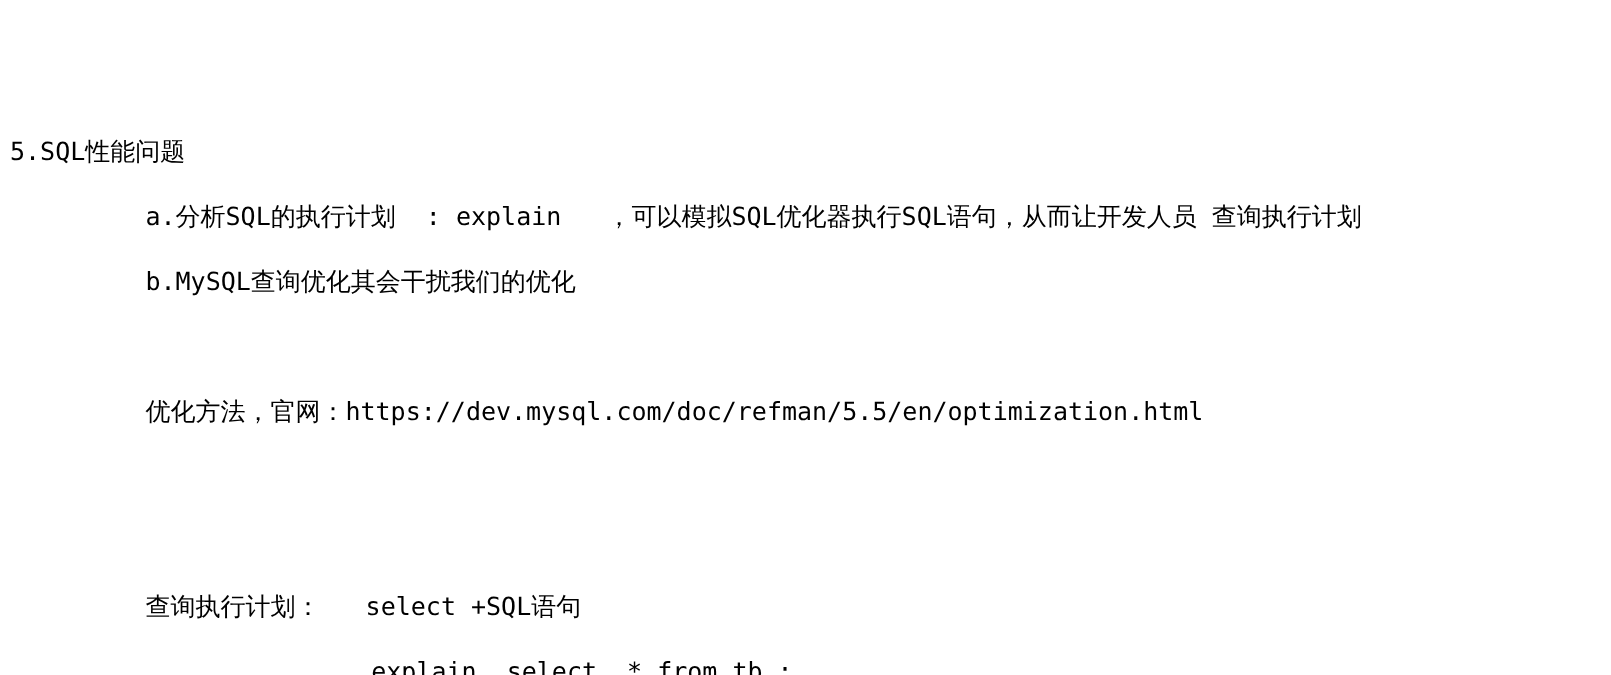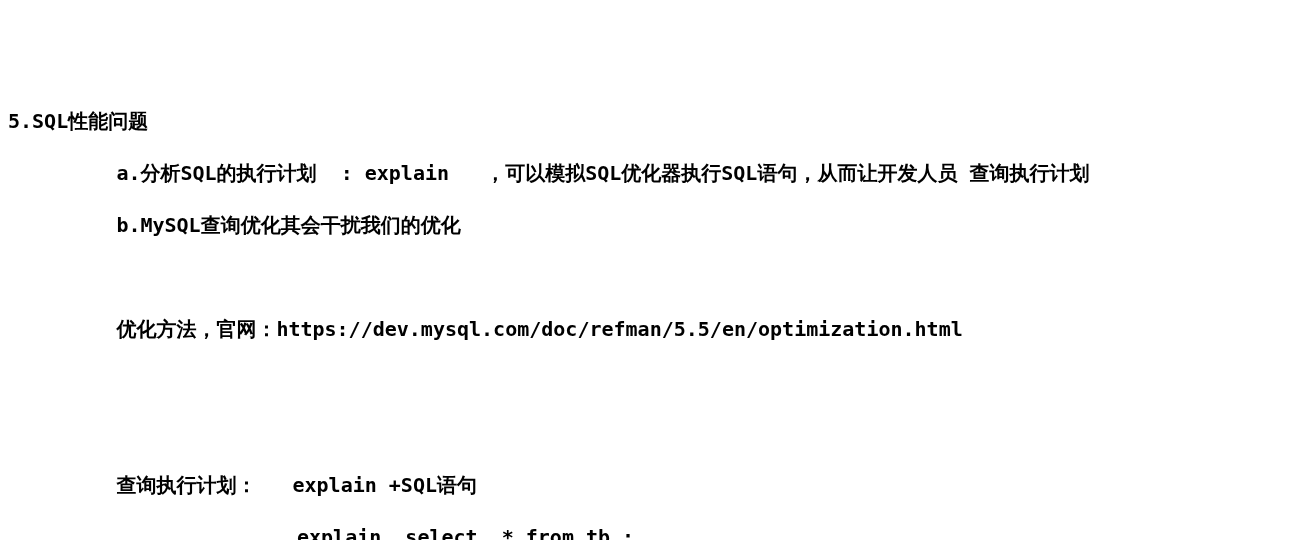--- a/index.html
+++ b/index.html
@@ -1,15 +1,15 @@
 <!DOCTYPE html>
 <html><head>
   <meta charset="utf-8">
   <style>
-    * { margin: 0; padding: 0; box-sizing: border-box; font-weight: bold; }
+    * { margin: 0; padding: 0; box-sizing: border-box; }
     body {
       font-family: "SimSun", "宋体", Consolas, monospace;
       font-size: 20px;
       width: 1289px;
       height: 540px;
       background: #fff;
       color: #000;
       padding: 4px 8px 6px 8px;
       line-height: 1.3;
       white-space: pre;
@@ -22,21 +22,21 @@
 
 
 
 <span class="line">5.SQL性能问题</span>
 <span class="line">         <span>a.分析SQL的执行计划  : explain   ，可以模拟SQL优化器执行SQL语句，从而让开发人员 查询执行计划</span></span>
 <span class="line">         <span>b.MySQL查询优化其会干扰我们的优化</span></span>
 <span class="line"> </span>
 <span class="line">         <span>优化方法，官网：https://dev.mysql.com/doc/refman/5.5/en/optimization.html</span></span>
 <span class="line"> </span>
 <span class="line"> </span>
-<span class="line">         <span>查询执行计划：   explain +SQL语句</span></span>
+<span class="line">         <span>查询执行计划：   select +SQL语句</span></span>
 <span class="line">                        <span>explain  select  * from tb ;</span></span>
 
 
 
 
 
 
 
 
 

